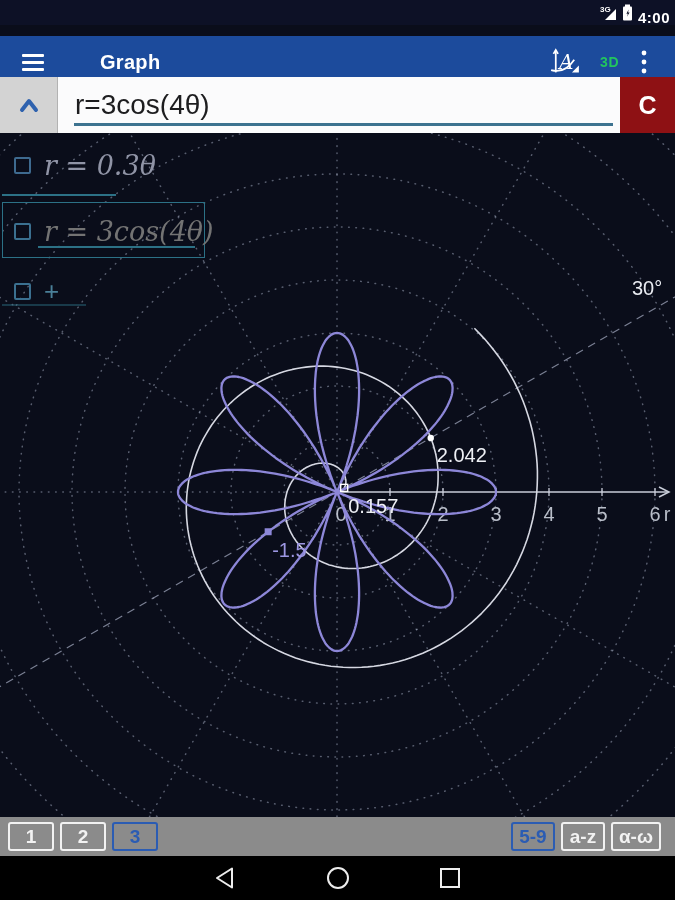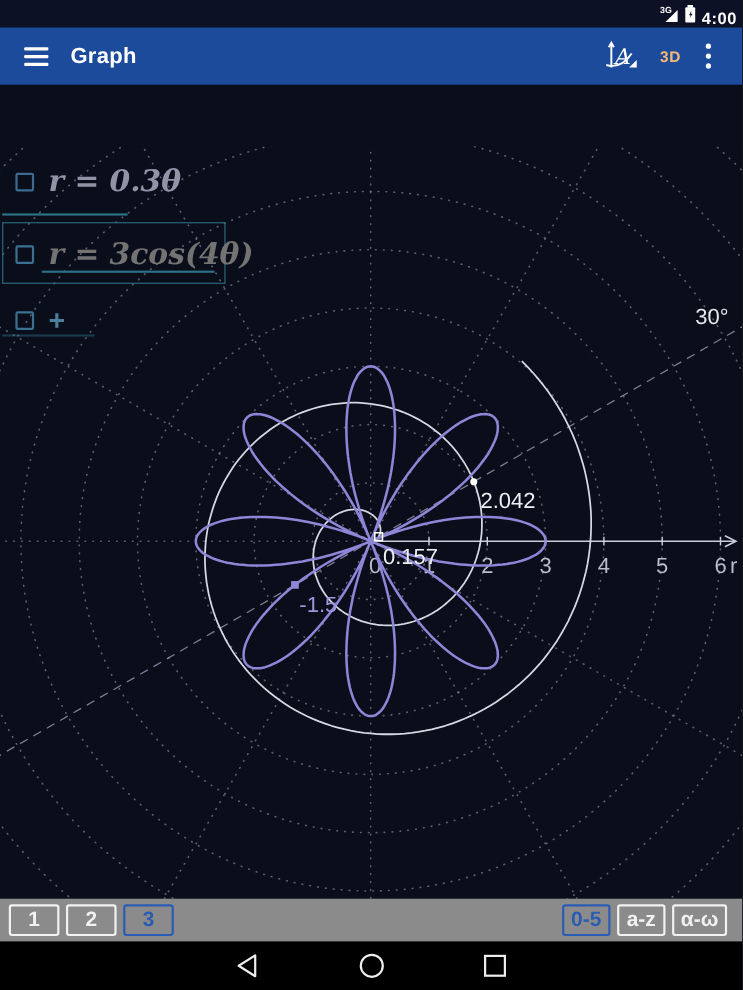--- a/index.html
+++ b/index.html
@@ -6,48 +6,48 @@
   .screen{position:relative;width:675px;height:900px;overflow:hidden;
     background:#0a0d1a;font-family:"Liberation Sans",sans-serif;}
 
   
   .status-bar{position:absolute;top:0;left:0;width:675px;height:25px;background:#0d1126;
     display:flex;justify-content:flex-end;align-items:center;gap:5px;box-sizing:border-box;
     padding-right:5px;color:#fff;}
   .status-time{font-size:15px;font-weight:bold;letter-spacing:.5px;margin-top:10px;}
 
   
-  .app-bar{position:absolute;top:25px;left:0;width:675px;height:52px;background:#1c4b9c;
-    display:flex;align-items:center;box-sizing:border-box;padding:0 26px 0 22px;}
+  .app-bar{position:absolute;top:36px;left:0;width:675px;height:52px;background:#1c4b9c;
+    display:flex;align-items:center;box-sizing:border-box;padding:0 26px 0 22px;gap:36px;}
   .hamburger{width:22px;height:17px;display:flex;flex-direction:column;justify-content:space-between;cursor:pointer;}
   .hamburger span{display:block;height:3px;background:#fff;border-radius:1px;}
   .app-title{color:#fff;font-size:20px;font-weight:bold;margin-left:20px;letter-spacing:.3px;}
   .appbar-right{margin-left:auto;display:flex;align-items:center;gap:20px;}
-  .mode-3d{color:#fdba74;font-size:14px;font-weight:bold;letter-spacing:.5px;}
+  .mode-3d{color:#22c55e;font-size:14px;font-weight:bold;letter-spacing:.5px;}
 
   
   .input-row{position:absolute;top:77px;left:0;width:675px;height:56px;display:flex;}
   .collapse-btn{width:57px;background:#d3d3d3;border-right:1px solid #b2b2b2;
     display:flex;align-items:center;justify-content:center;}
   .expr-field{flex:1;background:#fbfbfc;display:flex;align-items:center;position:relative;
     padding-left:17px;font-size:28px;color:#1d1d1f;}
   .expr-underline{position:absolute;left:16px;right:7px;bottom:7px;height:3px;background:#3d7390;}
   .clear-btn{width:55px;background:#8e1114;color:#fff;font-size:25px;font-weight:bold;
     display:flex;align-items:center;justify-content:center;}
 
   
   .graph-area{position:absolute;top:133px;left:0;width:675px;height:684px;background:#0a0d1a;}
   .graph-area svg.plot{position:absolute;left:0;top:0;}
 
   
   .panel{position:absolute;inset:0;}
   .expr-item{position:absolute;display:flex;align-items:center;gap:13px;height:36px;}
   .cb{width:17px;height:17px;border:2px solid #3b7090;border-radius:2px;box-sizing:border-box;flex:0 0 auto;}
   .expr-item.dim .cb{border-color:#3e6a8f;}
-  .math{font-family:"DejaVu Serif",serif;font-style:italic;font-size:27px;white-space:nowrap;font-weight:bold;}
+  .math{font-family:"DejaVu Serif",serif;font-style:italic;font-size:27px;white-space:nowrap;}
   .plus-label{font-family:"Liberation Sans",sans-serif;font-style:normal;font-size:26px;}
   .uline{position:absolute;height:2px;background:#2c7186;}
   .sel-box{position:absolute;border:1px solid #2c7186;}
 
   
   .toolbar{position:absolute;top:817px;left:0;width:675px;height:39px;background:#8b8b8b;
     display:flex;align-items:center;box-sizing:border-box;padding:0 14px 0 8px;}
   .tb-btn{height:29px;min-width:46px;box-sizing:border-box;border:2px solid #f2f2f2;border-radius:3px;
     color:#f2f2f2;font-size:19px;font-weight:bold;display:flex;align-items:center;justify-content:center;
     margin-right:6px;padding:0 6px;background:transparent;}
@@ -95,20 +95,32 @@
       </svg>
       <div class="mode-3d">3D</div>
       <svg width="10" height="28" viewBox="0 0 10 28">
         <circle cx="5" cy="5" r="2.4" fill="#fff"></circle>
           <circle cx="5" cy="14" r="2.4" fill="#fff"></circle>
           <circle cx="5" cy="23" r="2.4" fill="#fff"></circle>
       </svg>
     </div>
   </div>
 
+  <div class="input-row">
+    <div class="collapse-btn">
+      <svg width="26" height="16" viewBox="0 0 26 16">
+        <polyline points="6,13 13,4 20,13" fill="none" stroke="#2f62ae" stroke-width="4" stroke-linecap="round" stroke-linejoin="round"></polyline>
+      </svg>
+    </div>
+    <div class="expr-field">
+      <span>r=3cos(4θ)</span>
+      <div class="expr-underline"></div>
+    </div>
+    <div class="clear-btn">C</div>
+  </div>
 
   <div class="graph-area">
     <svg id="plot" class="plot" width="675" height="684" viewBox="0 0 675 684">
         <circle cx="337" cy="359" r="53" fill="none" stroke="#b9c0d8" stroke-width="1.5" stroke-dasharray="0.6 6.6" stroke-linecap="round" opacity="0.45"></circle>
         <circle cx="337" cy="359" r="106" fill="none" stroke="#b9c0d8" stroke-width="1.5" stroke-dasharray="0.6 6.6" stroke-linecap="round" opacity="0.45"></circle>
         <circle cx="337" cy="359" r="159" fill="none" stroke="#b9c0d8" stroke-width="1.5" stroke-dasharray="0.6 6.6" stroke-linecap="round" opacity="0.45"></circle>
         <circle cx="337" cy="359" r="212" fill="none" stroke="#b9c0d8" stroke-width="1.5" stroke-dasharray="0.6 6.6" stroke-linecap="round" opacity="0.45"></circle>
         <circle cx="337" cy="359" r="265" fill="none" stroke="#b9c0d8" stroke-width="1.5" stroke-dasharray="0.6 6.6" stroke-linecap="round" opacity="0.45"></circle>
         <circle cx="337" cy="359" r="318" fill="none" stroke="#b9c0d8" stroke-width="1.5" stroke-dasharray="0.6 6.6" stroke-linecap="round" opacity="0.45"></circle>
         <circle cx="337" cy="359" r="371" fill="none" stroke="#b9c0d8" stroke-width="1.5" stroke-dasharray="0.6 6.6" stroke-linecap="round" opacity="0.45"></circle>
@@ -172,21 +184,21 @@
       </div>
       <div class="uline" style="left:2px;top:171px;width:84px;opacity:.45;"></div>
     </div>
   </div>
 
   <div class="toolbar">
     <div class="tb-btn" id="tbl0">1</div>
     <div class="tb-btn" id="tbl1">2</div>
     <div class="tb-btn selected" id="tbl2">3</div>
     <div class="tb-right">
-      <div class="tb-btn selected" id="tbr0">0-5</div>
+      <div class="tb-btn selected" id="tbr0">5-9</div>
       <div class="tb-btn" id="tbr1">a-z</div>
       <div class="tb-btn" id="tbr2">α-ω</div>
     </div>
   </div>
 
   <div class="nav-bar">
     <svg class="nav-ic" viewBox="0 0 26 26">
       <polygon points="19,3.5 19,22.5 4,13" fill="none" stroke="#ededed" stroke-width="2" stroke-linejoin="round"></polygon>
     </svg>
     <svg class="nav-ic" viewBox="0 0 26 26">

